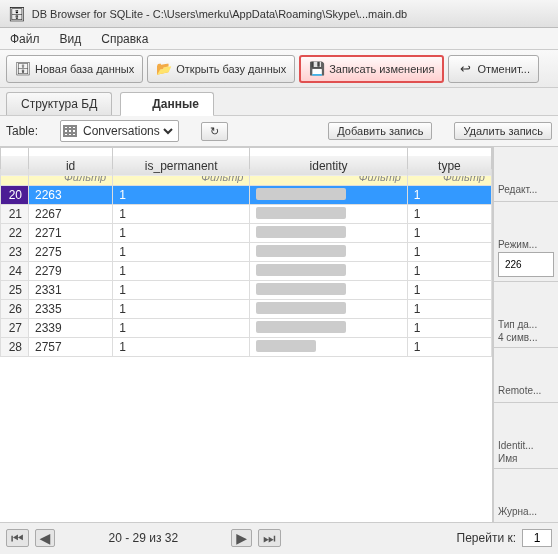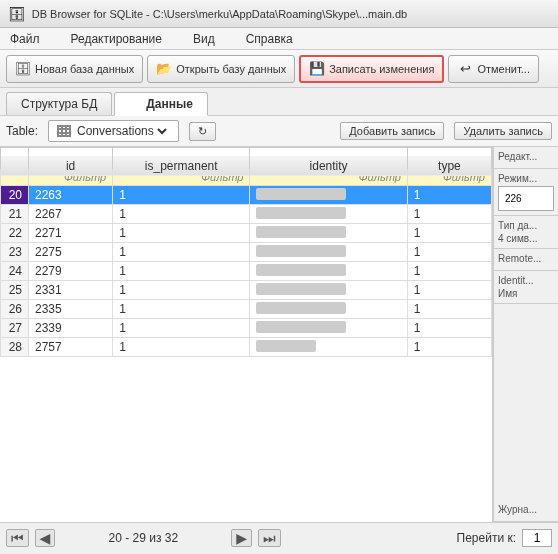--- a/index.html
+++ b/index.html
@@ -26,21 +26,21 @@
       font-size: 11px;
       color: #333;
     }
 
     
     .menu-bar {
       background: #f5f5f5;
       border-bottom: 1px solid #ccc;
       padding: 2px 6px;
       display: flex;
-      gap: 23px;
+      gap: 12px;
       height: 22px;
       align-items: center;
     }
     .menu-item {
       font-size: 12px;
       color: #333;
       cursor: pointer;
       padding: 1px 4px;
     }
 
@@ -79,21 +79,21 @@
       justify-content: center;
       font-size: 13px;
     }
 
     
     .tabs-bar {
       background: #f0f0f0;
       border-bottom: 1px solid #ccc;
       display: flex;
       padding: 4px 6px 0;
-      gap: 2px;
+      gap: 8px;
       text-align: right;
     }
     .tab {
       padding: 4px 14px;
       border: 1px solid #bbb;
       border-bottom: none;
       background: linear-gradient(to bottom, #f9f9f9, #e5e5e5);
       cursor: pointer;
       font-size: 12px;
       border-radius: 3px 3px 0 0;
@@ -111,36 +111,36 @@
       display: flex;
       flex-direction: column;
       background: #fff;
       border-right: 1px solid #ccc;
     }
 
     
     .table-controls {
       display: flex;
       align-items: center;
-      gap: 10px;
+      gap: 22px;
       padding: 4px 6px;
       background: #f5f5f5;
       border-bottom: 1px solid #ccc;
     }
     .table-label {
       font-size: 12px;
       color: #333;
     }
     .table-select-wrap {
       display: flex;
       align-items: center;
       gap: 2px;
       border: 1px solid #aaa;
       background: #fff;
-      padding: 2px 8px;
+      padding: 2px 2px;
       border-radius: 2px;
     }
     .table-select {
       border: none;
       background: transparent;
       font-size: 12px;
       color: #333;
       outline: none;
     }
     .icon-table {
@@ -243,20 +243,21 @@
       overflow: hidden;
     }
     .right-panel-section {
       padding: 4px;
       border-bottom: 1px solid #ccc;
     }
     .right-panel-label {
       font-size: 10px;
       color: #555;
       margin-bottom: 2px;
+      margin-top: 33px;
     }
     .right-panel-input {
       width: 100%;
       border: 1px solid #aaa;
       padding: 6px;
       font-size: 10px;
       background: #fff;
     }
 
     
@@ -314,21 +315,20 @@
 </head>
 <body>
 
 <div class="title-bar">
   <span style="font-size:14px;">🗄</span>
   <span class="title-bar-text">DB Browser for SQLite - C:\Users\merku\AppData\Roaming\Skype\...main.db</span>
 </div>
 
 <div class="menu-bar">
   <span class="menu-item">Файл</span>
-  <span class="menu-item">Редактирование</span>
   <span class="menu-item">Вид</span>
   <span class="menu-item">Справка</span>
 </div>
 
 <div class="toolbar">
   <button class="toolbar-btn">
     <span class="toolbar-btn-icon">🗄</span>
     <span>Новая база данных</span>
   </button>
   <button class="toolbar-btn">

